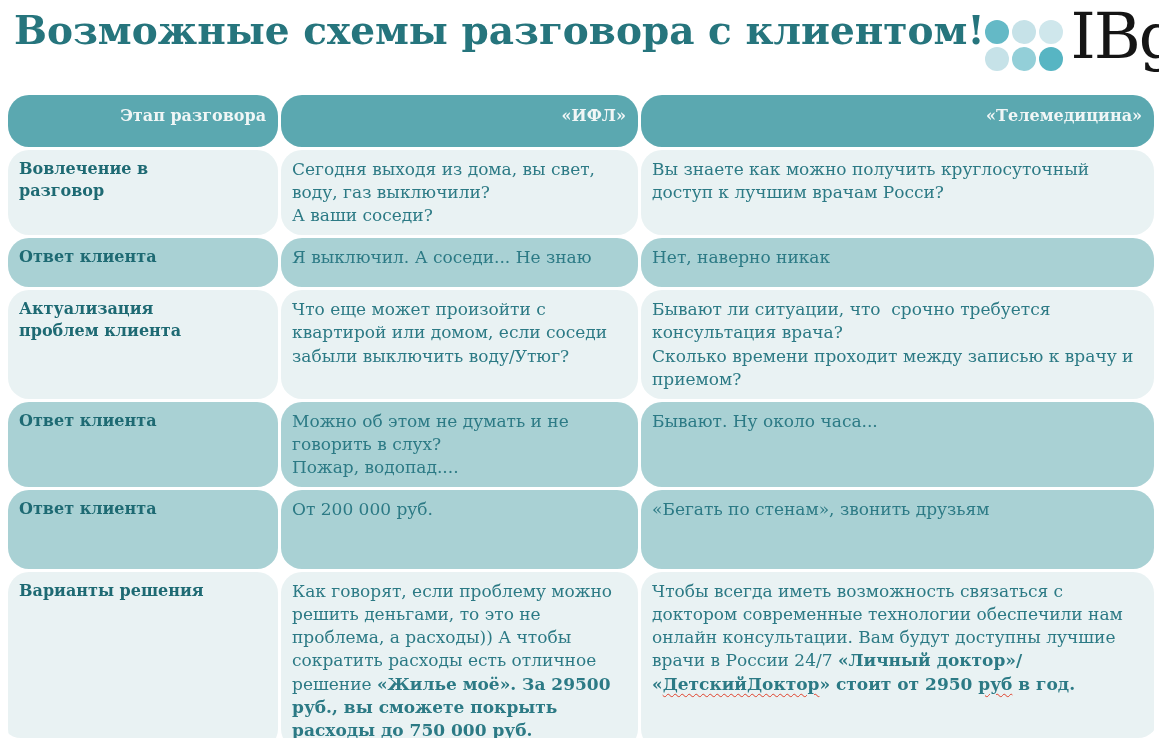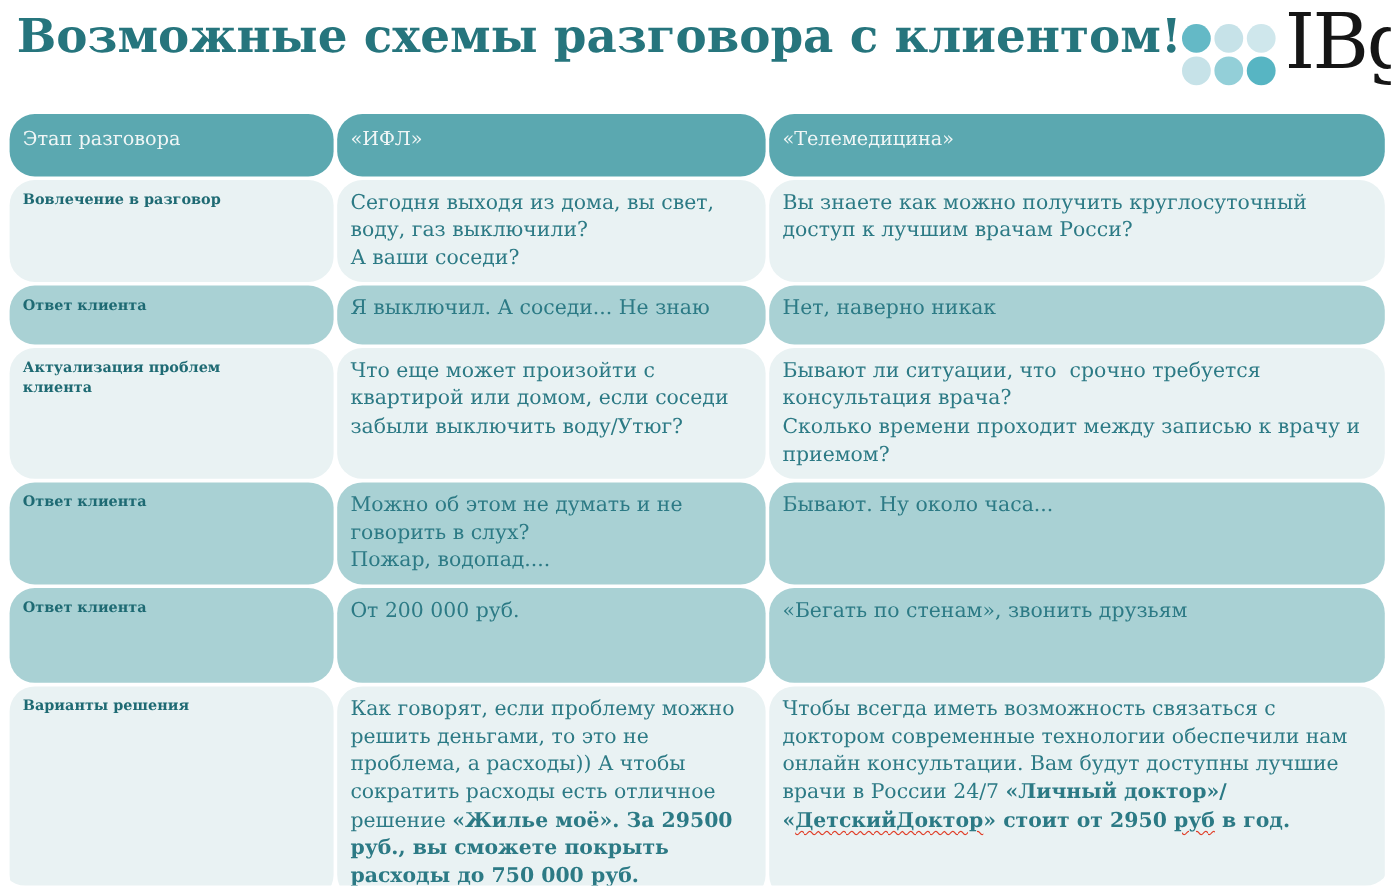--- a/index.html
+++ b/index.html
@@ -39,27 +39,27 @@
   }
   col.c1{width:270px;} col.c2{width:357px;} col.c3{width:513px;}
   th,td{
     vertical-align:top;text-align:left;
     font-size:17px;line-height:1.36;color:var(--cell_text);
     padding:8px 12px 8px 11px;
     white-space:pre-wrap;
   }
   thead th{
     background:var(--header_bg);color:var(--header_text);
-    font-weight:normal;text-align:left;height:52px;padding-top:10px;
+    font-weight:bold;text-align:right;height:52px;padding-top:10px;
     font-size:16px;
   }
   tr.light td{background:var(--row_light);}
   tr.dark td{background:var(--row_dark);}
   td.stage{
-    font-weight:bold;color:var(--stage_text);padding-right:46px;font-size:12px;
+    font-weight:bold;color:var(--stage_text);padding-right:46px;font-size:16px;
   }
   tr.r1 td{height:74px;} tr.r2 td{height:49px;} tr.r3 td{height:83px;}
   tr.r4 td{height:68px;} tr.r5 td{height:73px;} tr.r6 td{height:79px;}
   tr.r7 td{height:136px;}
   .b{font-weight:bold;}
   .misspell{
     text-decoration:underline wavy var(--spellcheck);
     text-decoration-thickness:1px;text-underline-offset:3px;
   }
 </style>

